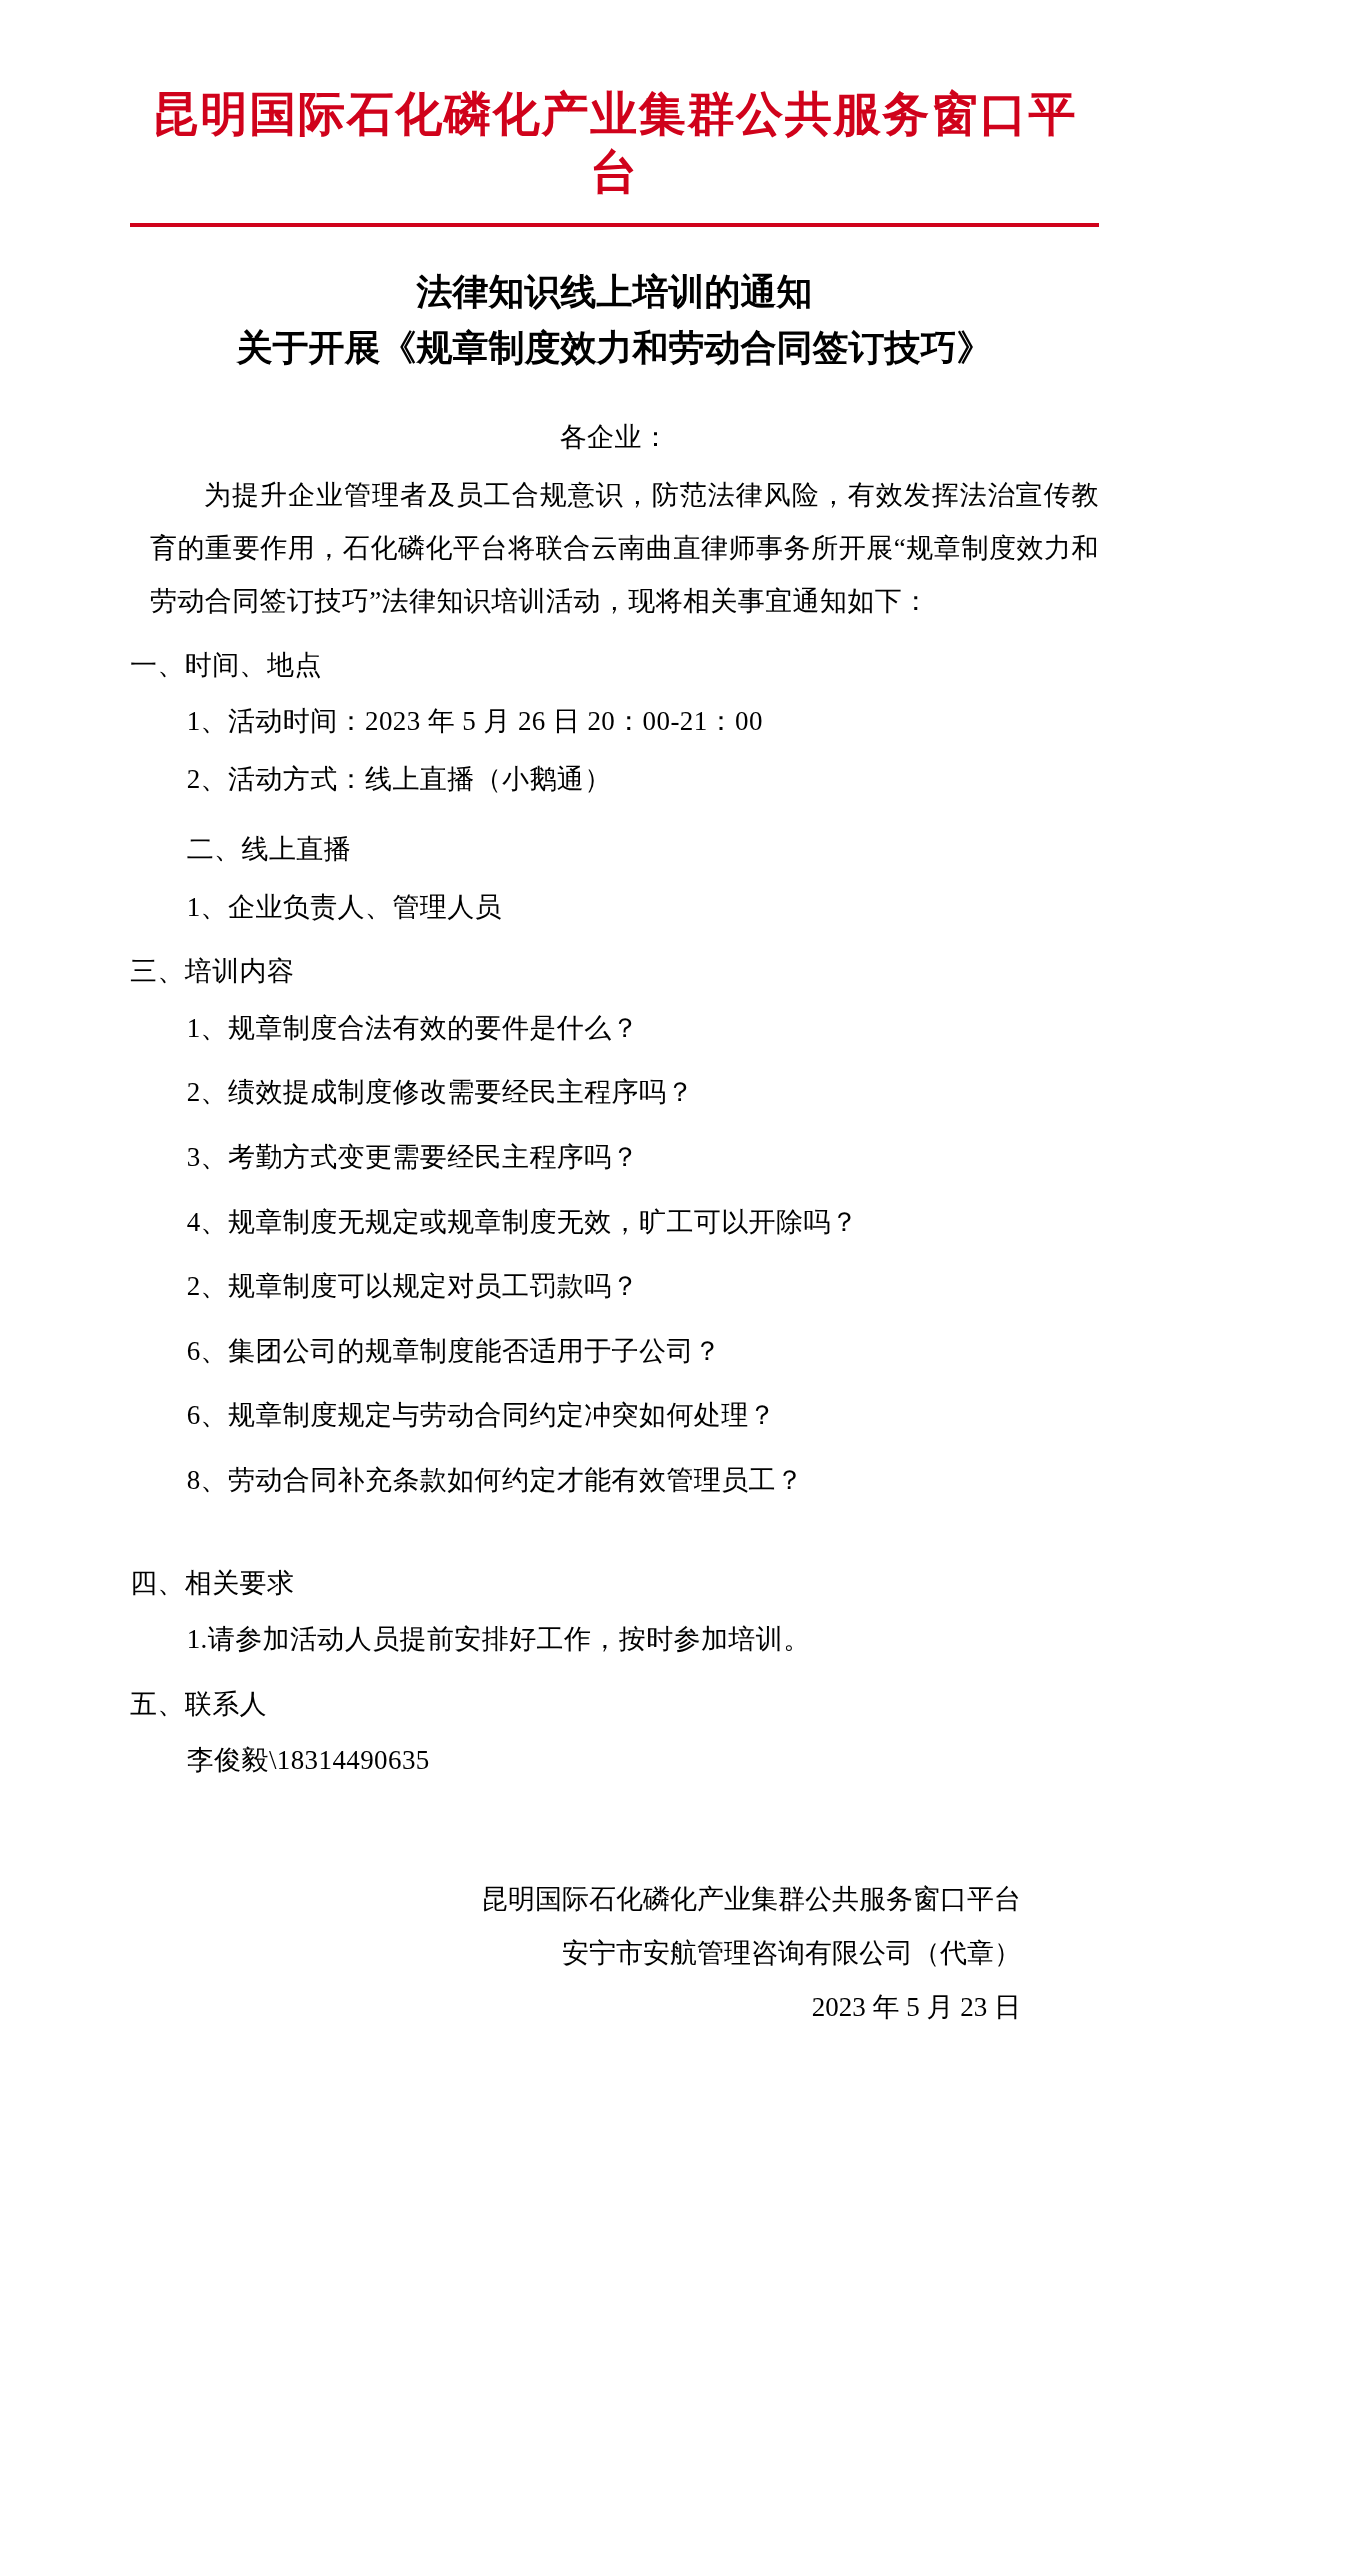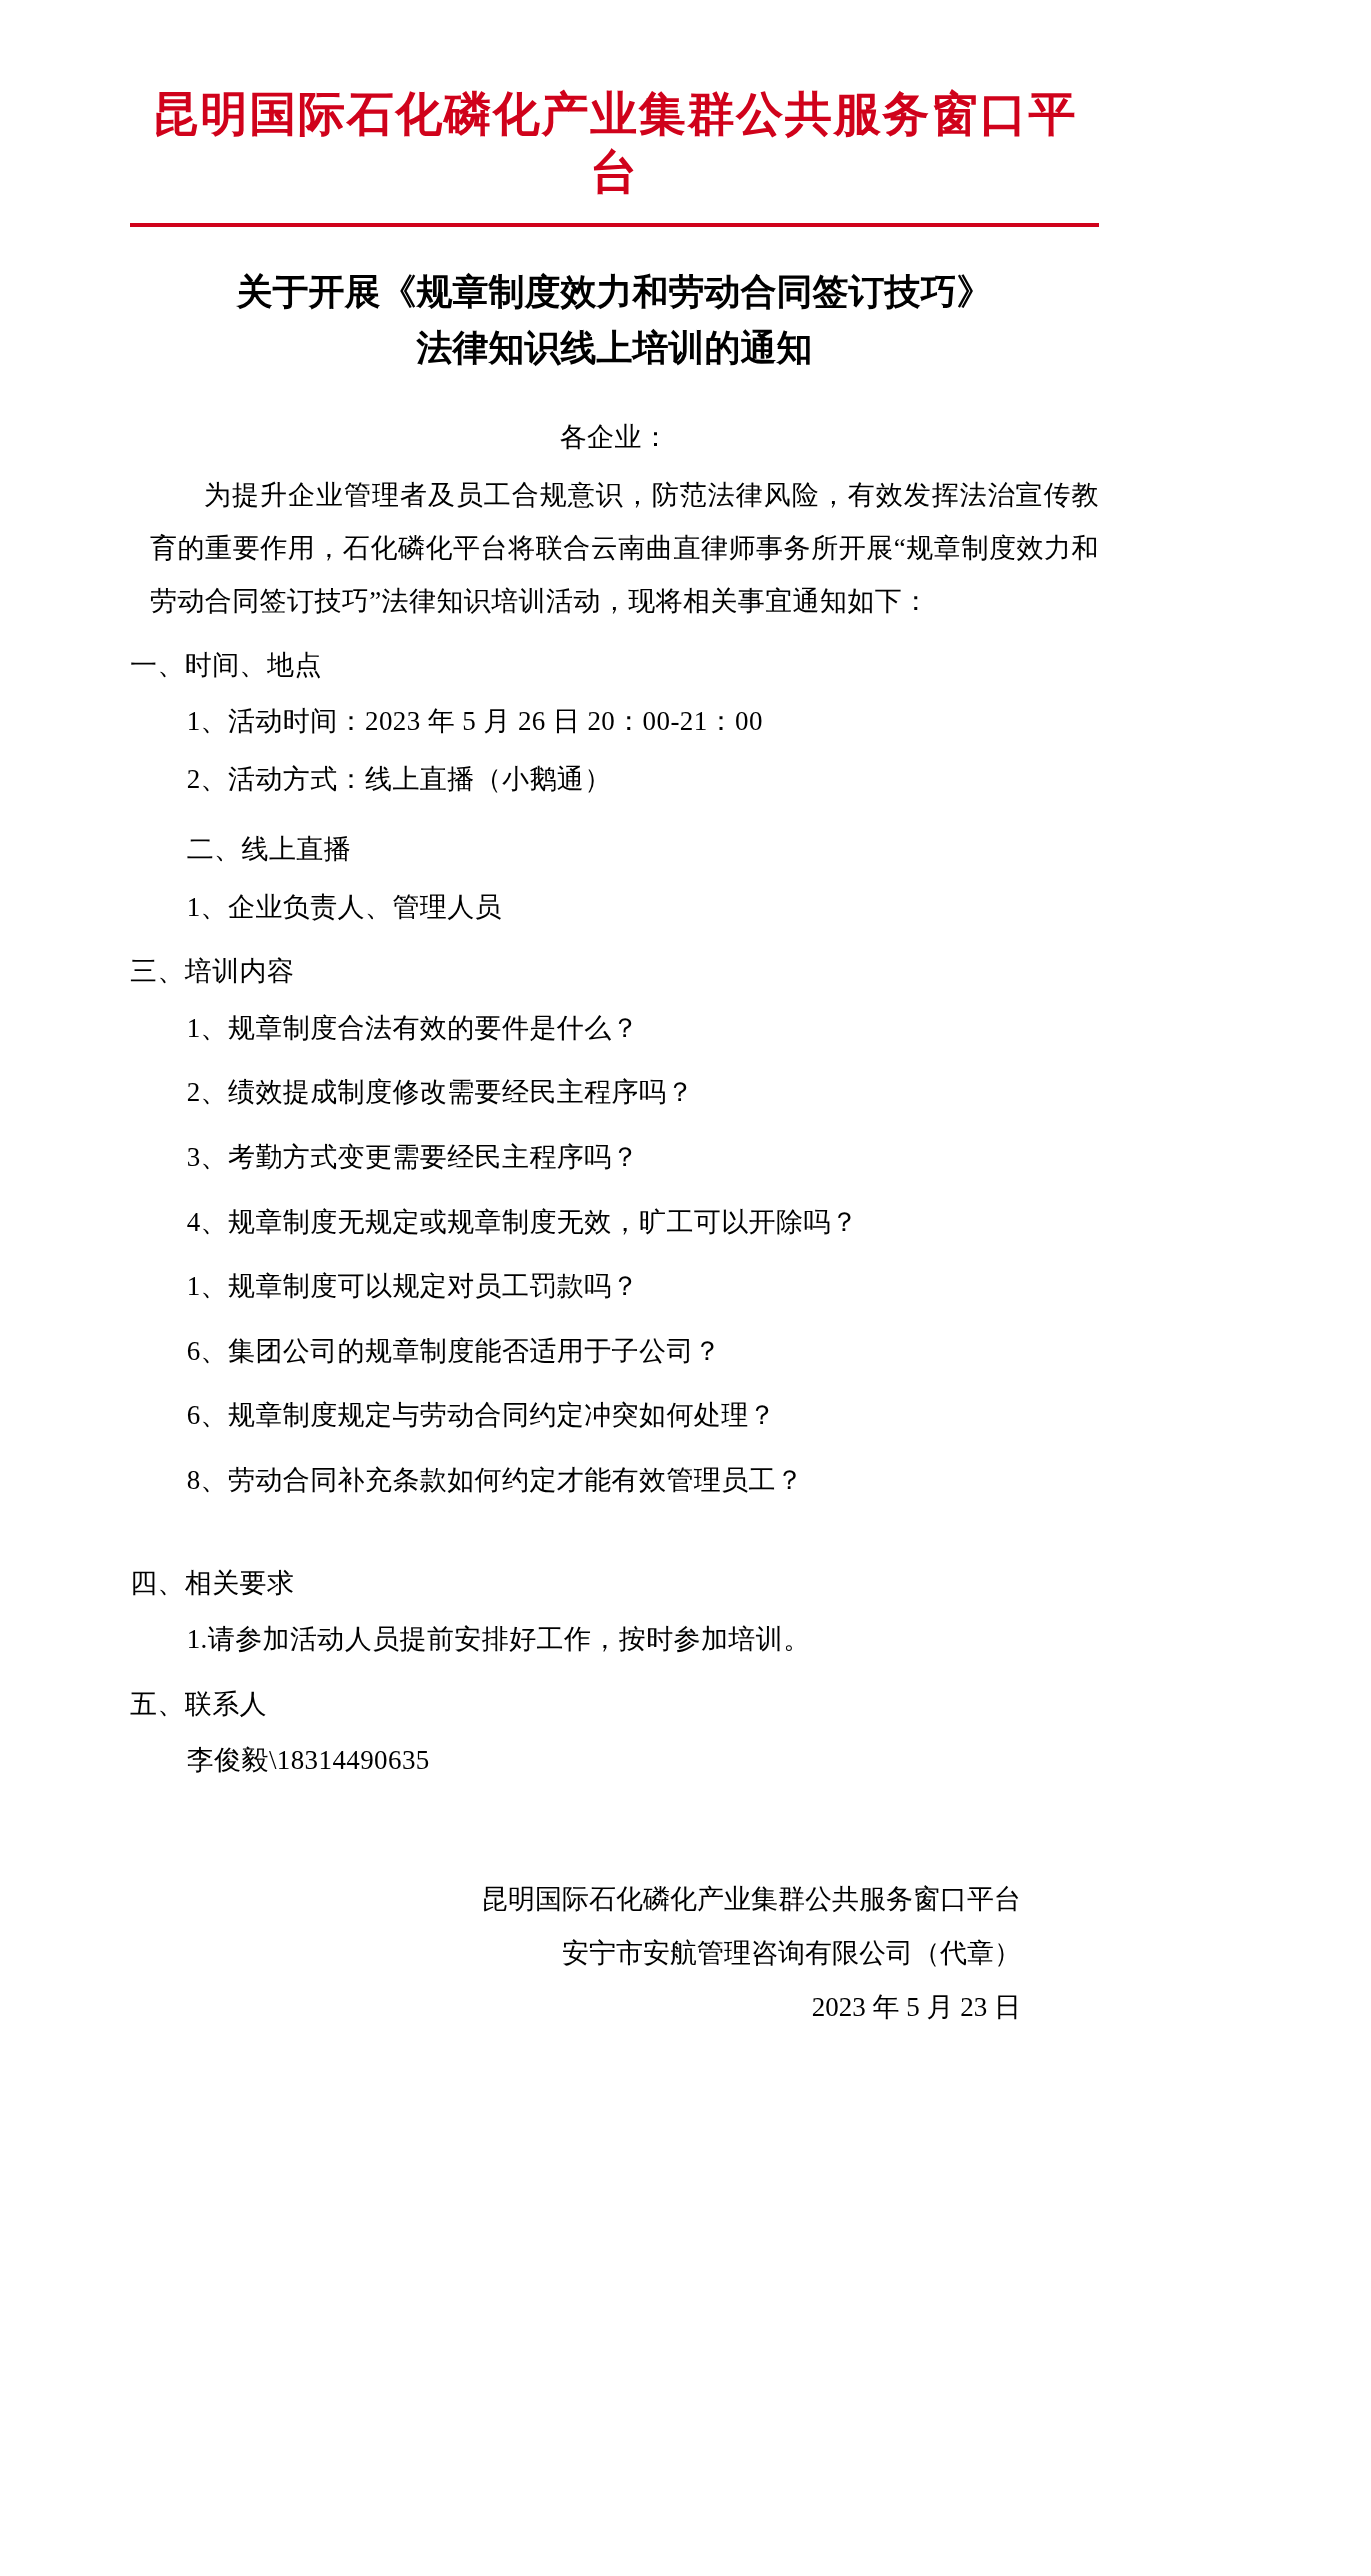--- a/index.html
+++ b/index.html
@@ -93,22 +93,22 @@
 </style>
 </head>
 <body>
 
 <div class="page">
 
   <div class="letterhead">昆明国际石化磷化产业集群公共服务窗口平台</div>
   <hr class="letterhead-rule">
 
   <div class="doc-title">
+    <div>法律知识线上培训的通知</div>
     <div>关于开展《规章制度效力和劳动合同签订技巧》</div>
-    <div>法律知识线上培训的通知</div>
   </div>
 
   <div class="body-text">
 
     <div class="salutation">各企业：</div>
 
     <div class="para">为提升企业管理者及员工合规意识，防范法律风险，有效发挥法治宣传教育的重要作用，石化磷化平台将联合云南曲直律师事务所开展“规章制度效力和劳动合同签订技巧”法律知识培训活动，现将相关事宜通知如下：</div>
 
     <div class="section-head">一、时间、地点</div>
     <div class="sub-item">1、活动时间：2023 年 5 月 26 日  20：00-21：00</div>
@@ -118,21 +118,21 @@
 
     <div class="sub-head-indent">二、线上直播</div>
     <div class="sub-item">1、企业负责人、管理人员</div>
 
     <div class="section-head">三、培训内容</div>
     <div class="list-block">
       <div class="sub-item">1、规章制度合法有效的要件是什么？</div>
       <div class="sub-item">2、绩效提成制度修改需要经民主程序吗？</div>
       <div class="sub-item">3、考勤方式变更需要经民主程序吗？</div>
       <div class="sub-item">4、规章制度无规定或规章制度无效，旷工可以开除吗？</div>
-      <div class="sub-item">1、规章制度可以规定对员工罚款吗？</div>
+      <div class="sub-item">2、规章制度可以规定对员工罚款吗？</div>
       <div class="sub-item">6、集团公司的规章制度能否适用于子公司？</div>
       <div class="sub-item">6、规章制度规定与劳动合同约定冲突如何处理？</div>
       <div class="sub-item">8、劳动合同补充条款如何约定才能有效管理员工？</div>
     </div>
 
     <div class="gap-mid"></div>
 
     <div class="section-head">四、相关要求</div>
     <div class="sub-item">1.请参加活动人员提前安排好工作，按时参加培训。</div>
 

